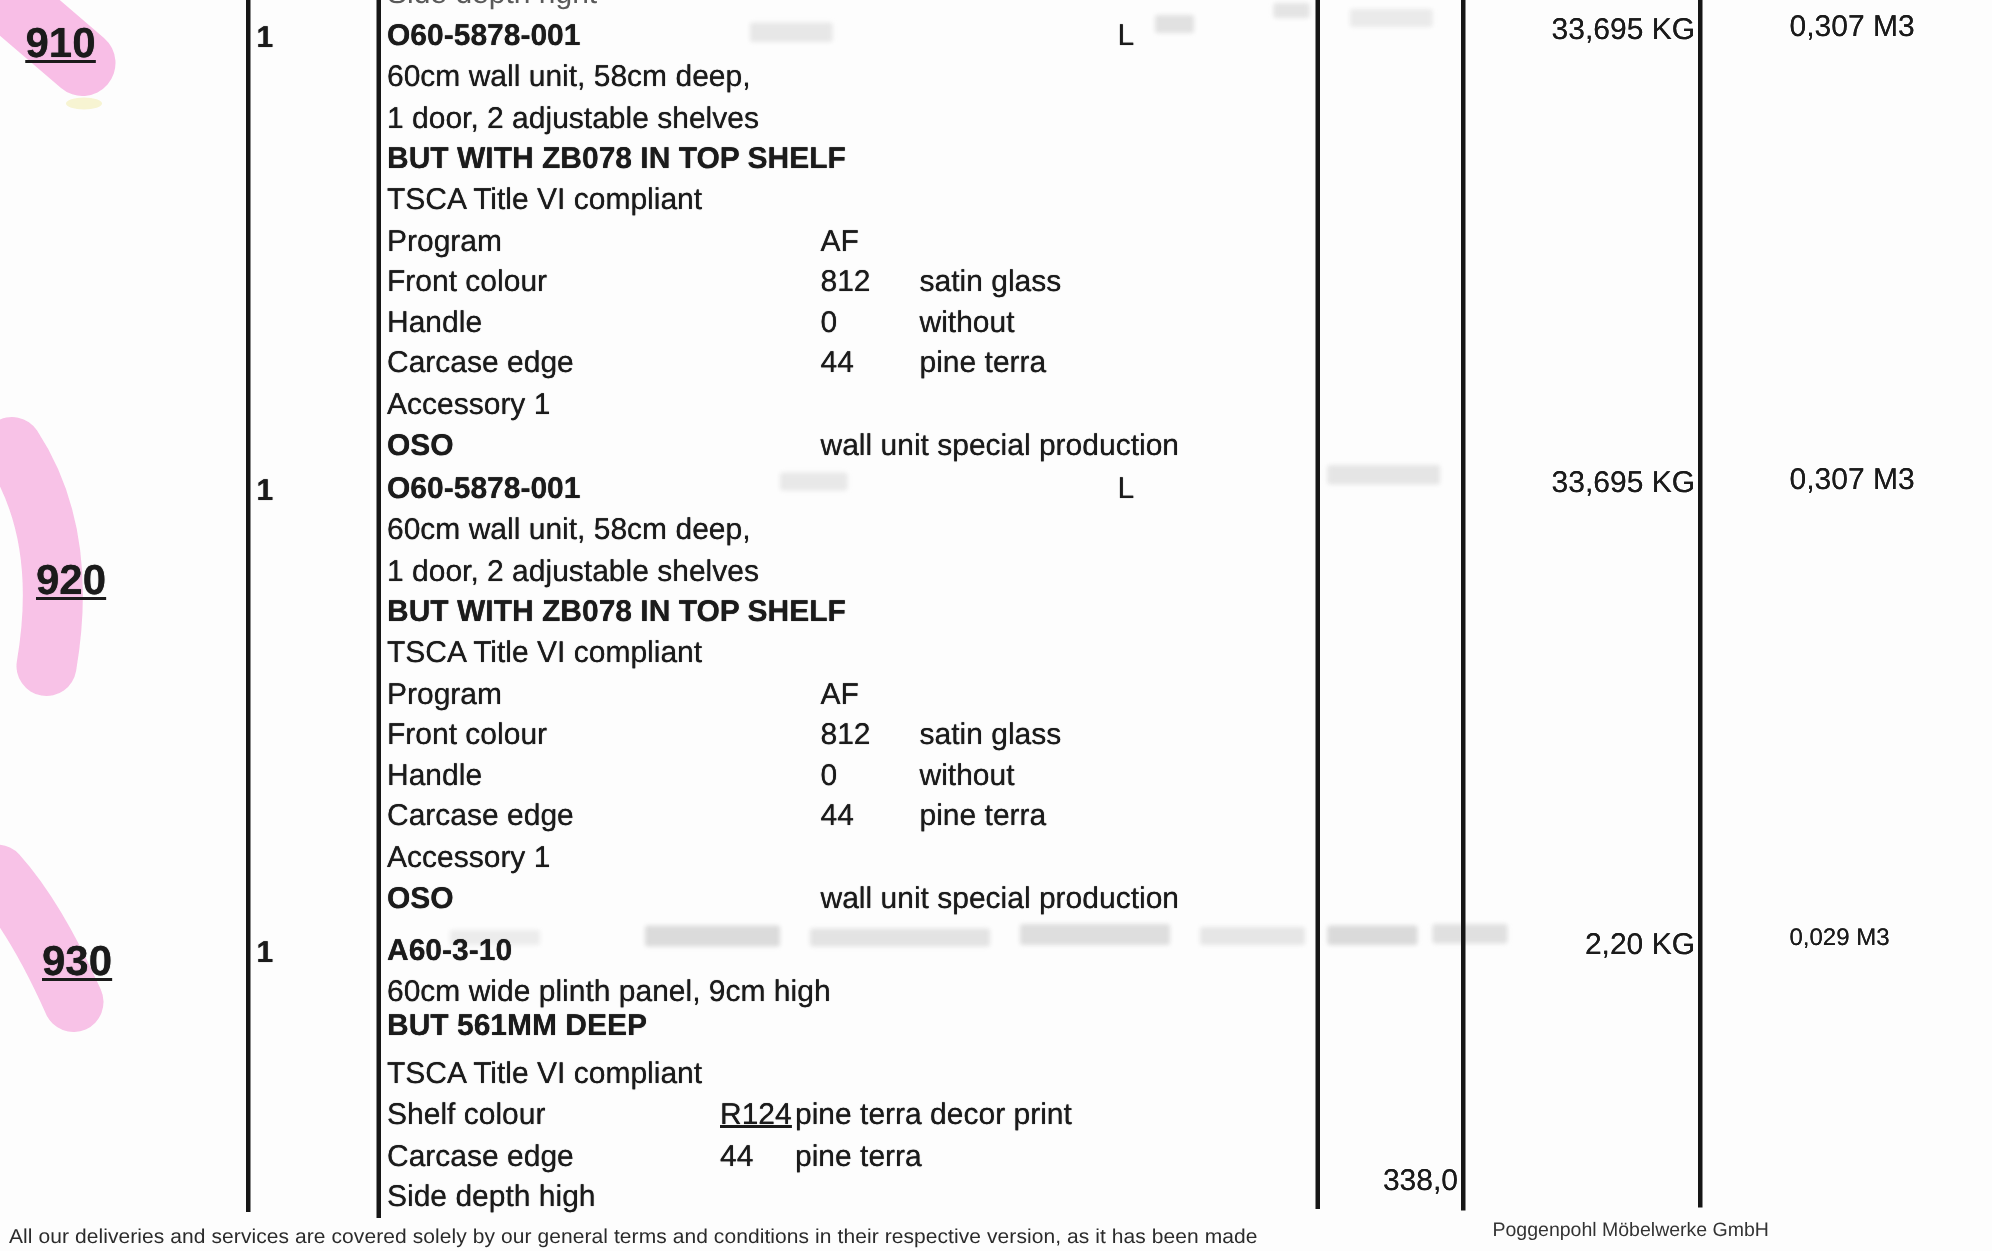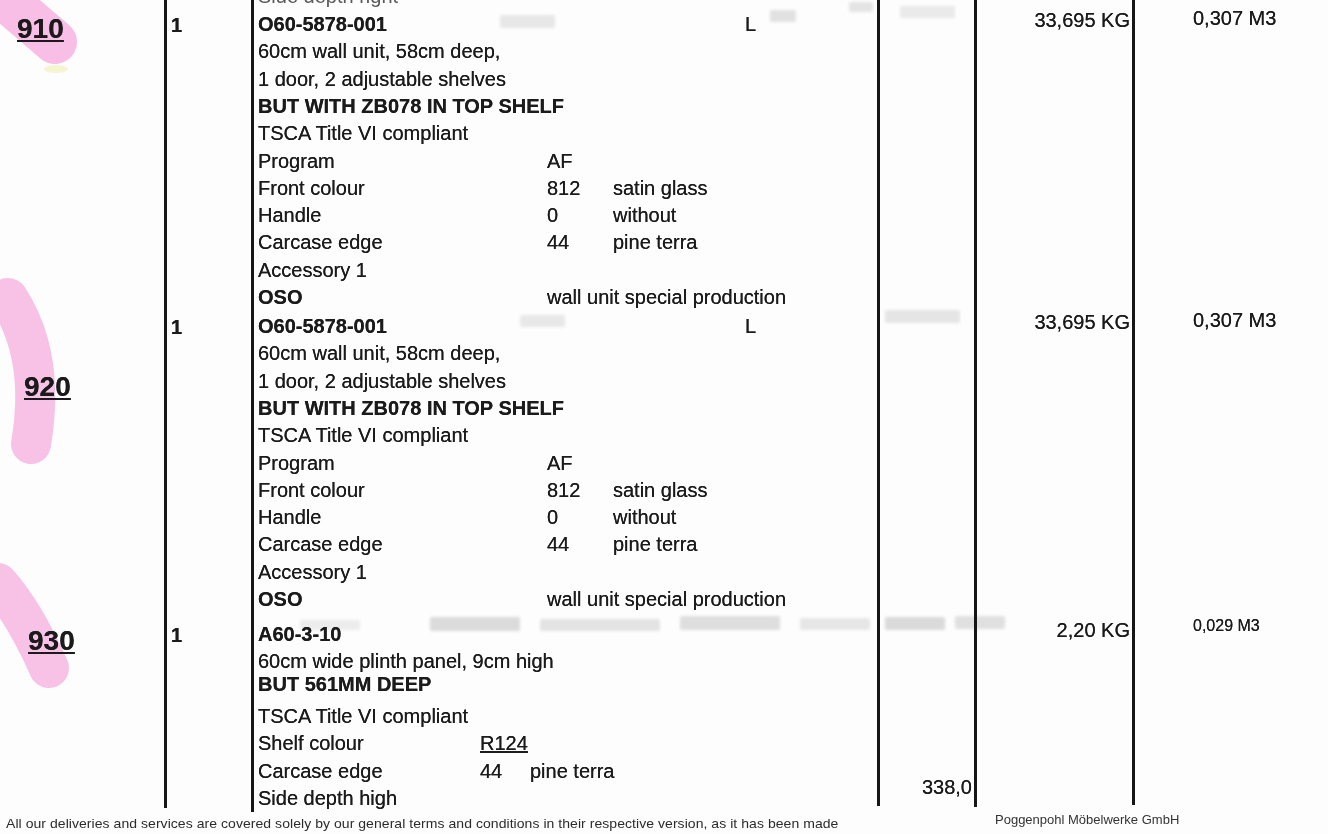--- a/index.html
+++ b/index.html
@@ -97,21 +97,21 @@
       <div class="txt body-line" style="left:258px;top:558.7px;width:620px;"><span>Accessory 1</span></div>
       <div class="txt body-line" style="left:258px;top:586px;width:620px;"><span class="bold">OSO</span><span class="tabbed" style="left: 289px;">wall unit special production</span></div>
       <div class="txt pos-num" style="left:28px;top:625px;">930</div>
       <div class="txt qty" style="left:171px;top:624px;">1</div>
       <div class="txt weight" style="left:978px;top:619px;">2,20 KG</div>
       <div class="txt volume" style="left:1193px;top:617px;font-size:16px;">0,029 M3</div>
       <div class="txt body-line" style="left:258px;top:621px;width:620px;"><span class="bold">A60-3-10</span></div>
       <div class="txt body-line" style="left:258px;top:648.3px;width:620px;"><span>60cm wide plinth panel, 9cm high</span></div>
       <div class="txt body-line" style="left:258px;top:671px;width:620px;"><span class="bold">BUT 561MM DEEP</span></div>
       <div class="txt body-line" style="left:258px;top:702.9px;width:620px;"><span>TSCA Title VI compliant</span></div>
-      <div class="txt body-line" style="left:258px;top:730.2px;width:620px;"><span>Shelf colour</span><span class="tabbed" style="left: 222px; text-decoration: underline;">R124</span></div>
+      <div class="txt body-line" style="left:258px;top:730.2px;width:620px;"><span>Shelf colour</span><span class="tabbed" style="left: 222px; text-decoration: underline;">R124</span><span class="tabbed" style="left: 272px;">pine terra decor print</span></div>
       <div class="txt body-line" style="left:258px;top:757.5px;width:620px;"><span>Carcase edge</span><span class="tabbed" style="left: 222px;">44</span><span class="tabbed" style="left: 272px;">pine terra</span></div>
       <div class="txt body-line" style="left:258px;top:784.8px;width:620px;"><span>Side depth high</span></div>
     </div>
 
   <div class="txt partial-total" style="left:850px;top:776px;">338,0</div>
 
   <div class="txt footer-disclaimer">All our deliveries and services are covered solely by our general terms and conditions in their respective version, as it has been made</div>
   <div class="txt footer-company">Poggenpohl Möbelwerke GmbH</div>
 
 </div>

